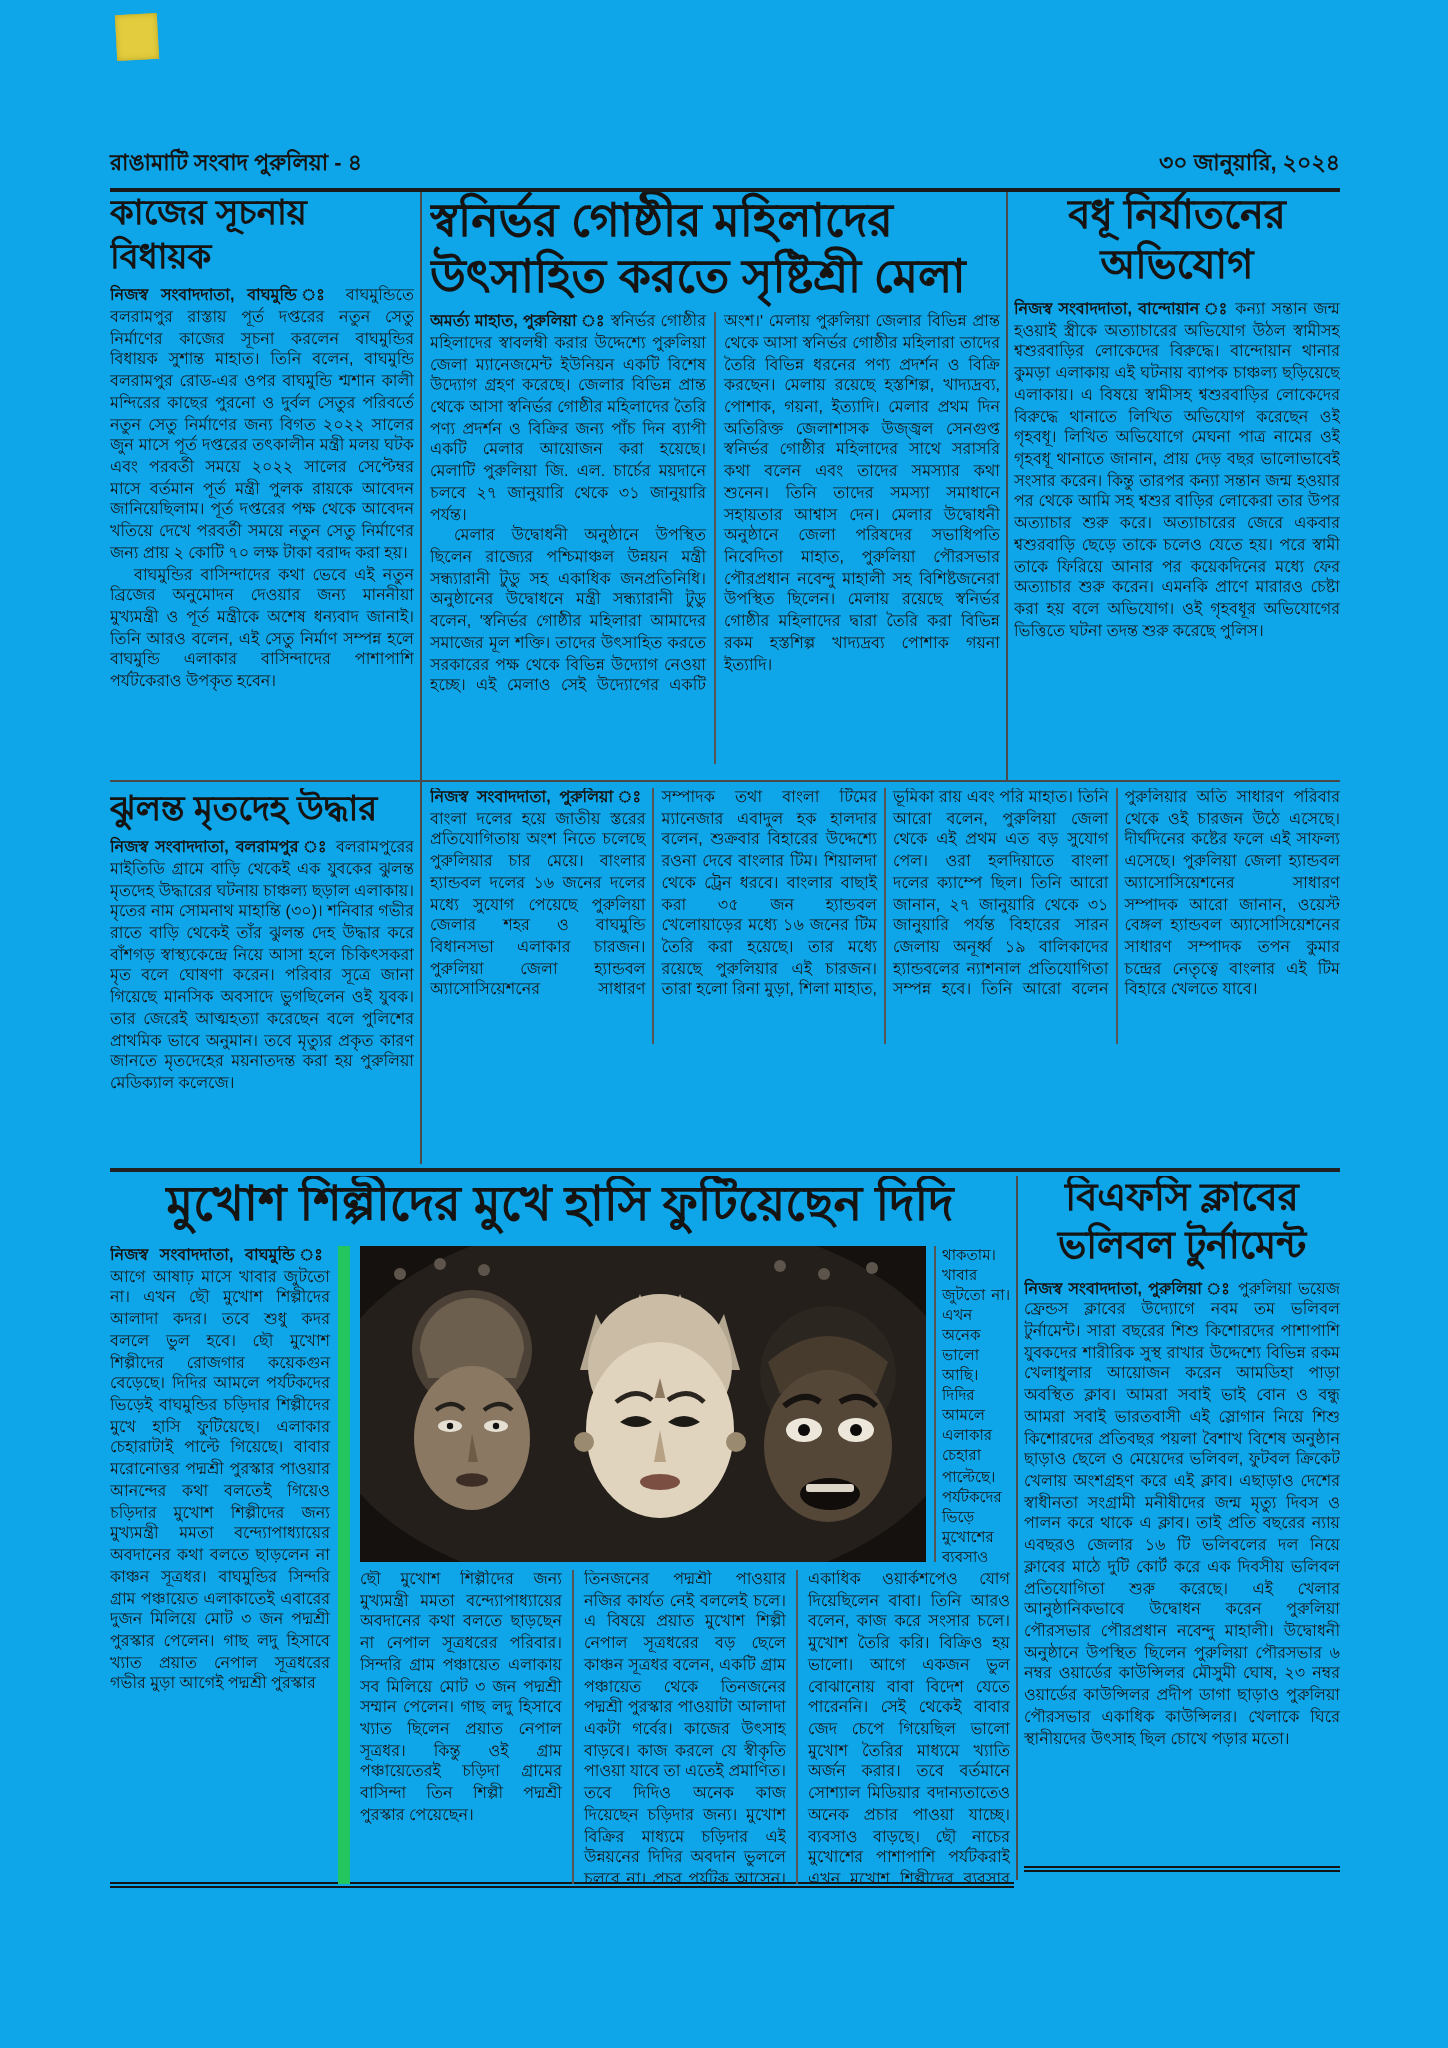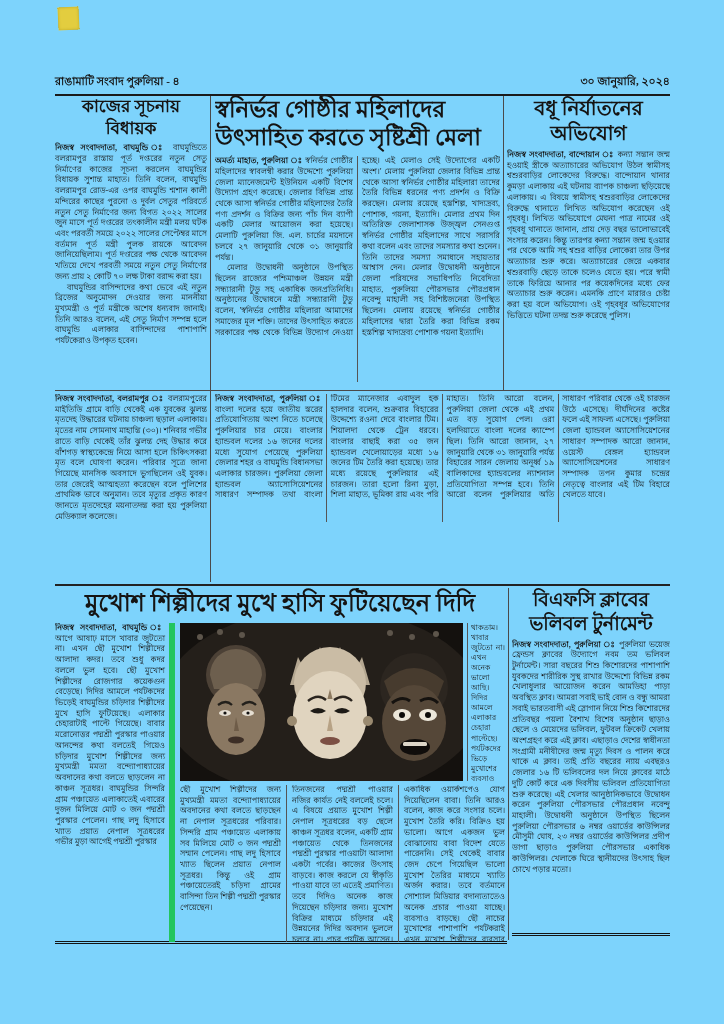--- a/index.html
+++ b/index.html
@@ -1,32 +1,32 @@
 <!DOCTYPE html>
 <html lang="bn"><head>
 <meta charset="utf-8">
 <style>
   html,body{margin:0;padding:0;background:#ffffff;}
-  .page{position:relative;width:724px;height:1024px;background:#7dd3fc;
-        font-family:Liberation Serif, serif;color:#151413;overflow:hidden;}
+  .page{position:relative;width:724px;height:1024px;background:#0ea5e9;
+        font-family:Liberation Sans, sans-serif;color:#151413;overflow:hidden;}
   .artifact{position:absolute;left:58px;top:7px;width:21px;height:23px;background:#e3cd3f;
             transform:rotate(-3deg);box-shadow:inset 0 0 3px #b9a322;}
   
   .masthead{position:absolute;left:55px;top:74px;width:615px;height:18px;
             display:flex;justify-content:space-between;align-items:flex-end;
             font-size:11px;font-weight:bold;border-bottom:2px solid #1a1a1a;padding-bottom:2px;}
   
   .rule-v{position:absolute;width:1px;background:#4a4a4a;}
   .rule-h{position:absolute;height:1px;background:#4a4a4a;}
   .rule-double{position:absolute;height:0;border-top:3px double #141414;}
   
   .art{position:absolute;overflow:hidden;}
   .t-xl{font-weight:bold;text-align:left;margin:0 0 4px;font-size:23px;line-height:1.22;}
   .t-lg{font-weight:bold;text-align:center;margin:0 0 4px;font-size:20px;line-height:1.25;}
-  .t-md{font-weight:bold;text-align:center;margin:0 0 3px;font-size:17px;line-height:1.3;}
+  .t-md{font-weight:bold;margin:0 0 3px;font-size:17px;line-height:1.3;}
   .body{font-size:8px;line-height:1.34;text-align:justify;margin:0;}
   .body.small{font-size:7.5px;}
   .dl{font-weight:bold;}
   .indent{text-indent:12px;}
   .cols2{column-count:2;column-gap:9px;column-rule:1px solid #555;height:226px;}
   .cols4{column-count:4;column-gap:8px;column-rule:1px solid #555;height:128px;}
   
   .mask-grid{display:flex;height:322px;}
   .mask-left{width:110px;border-right:6px solid #22c55e;padding-right:4px;box-sizing:content-box;overflow:hidden;}
   .mask-center{flex:1;margin-left:5px;display:flex;flex-direction:column;}
@@ -70,20 +70,21 @@
       <p class="body indent"><span>মেলার উদ্বোধনী অনুষ্ঠানে উপস্থিত ছিলেন রাজ্যের পশ্চিমাঞ্চল উন্নয়ন মন্ত্রী সন্ধ্যারানী টুডু সহ একাধিক জনপ্রতিনিধি। অনুষ্ঠানের উদ্বোধনে মন্ত্রী সন্ধ্যারানী টুডু বলেন, 'স্বনির্ভর গোষ্ঠীর মহিলারা আমাদের সমাজের মূল শক্তি। তাদের উৎসাহিত করতে সরকারের পক্ষ থেকে বিভিন্ন উদ্যোগ নেওয়া হচ্ছে। এই মেলাও সেই উদ্যোগের একটি অংশ।' মেলায় পুরুলিয়া জেলার বিভিন্ন প্রান্ত থেকে আসা স্বনির্ভর গোষ্ঠীর মহিলারা তাদের তৈরি বিভিন্ন ধরনের পণ্য প্রদর্শন ও বিক্রি করছেন। মেলায় রয়েছে হস্তশিল্প, খাদ্যদ্রব্য, পোশাক, গয়না, ইত্যাদি। মেলার প্রথম দিন অতিরিক্ত জেলাশাসক উজ্জ্বল সেনগুপ্ত স্বনির্ভর গোষ্ঠীর মহিলাদের সাথে সরাসরি কথা বলেন এবং তাদের সমস্যার কথা শুনেন। তিনি তাদের সমস্যা সমাধানে সহায়তার আশ্বাস দেন। মেলার উদ্বোধনী অনুষ্ঠানে জেলা পরিষদের সভাধিপতি নিবেদিতা মাহাত, পুরুলিয়া পৌরসভার পৌরপ্রধান নবেন্দু মাহালী সহ বিশিষ্টজনেরা উপস্থিত ছিলেন। মেলায় রয়েছে স্বনির্ভর গোষ্ঠীর মহিলাদের দ্বারা তৈরি করা বিভিন্ন রকম হস্তশিল্প খাদ্যদ্রব্য পোশাক গয়না ইত্যাদি।</span></p>
     </div>
   </section>
 
   <section class="art" style="left:507px;top:96px;width:163px;height:292px;">
     <h2 class="t-lg">বধূ নির্যাতনের অভিযোগ</h2>
     <p class="body"><strong class="dl">নিজস্ব সংবাদদাতা, বান্দোয়ান ঃ</strong> <span>কন্যা সন্তান জন্ম হওয়াই স্ত্রীকে অত্যাচারের অভিযোগ উঠল স্বামীসহ শ্বশুরবাড়ির লোকেদের বিরুদ্ধে। বান্দোয়ান থানার কুমড়া এলাকায় এই ঘটনায় ব্যাপক চাঞ্চল্য ছড়িয়েছে এলাকায়। এ বিষয়ে স্বামীসহ শ্বশুরবাড়ির লোকেদের বিরুদ্ধে থানাতে লিখিত অভিযোগ করেছেন ওই গৃহবধূ। লিখিত অভিযোগে মেঘনা পাত্র নামের ওই গৃহবধূ থানাতে জানান, প্রায় দেড় বছর ভালোভাবেই সংসার করেন। কিন্তু তারপর কন্যা সন্তান জন্ম হওয়ার পর থেকে আমি সহ শ্বশুর বাড়ির লোকেরা তার উপর অত্যাচার শুরু করে। অত্যাচারের জেরে একবার শ্বশুরবাড়ি ছেড়ে তাকে চলেও যেতে হয়। পরে স্বামী তাকে ফিরিয়ে আনার পর কয়েকদিনের মধ্যে ফের অত্যাচার শুরু করেন। এমনকি প্রাণে মারারও চেষ্টা করা হয় বলে অভিযোগ। ওই গৃহবধূর অভিযোগের ভিত্তিতে ঘটনা তদন্ত শুরু করেছে পুলিস।</span></p>
   </section>
 
   <section class="art" style="left:55px;top:394px;width:152px;height:188px;">
+    <h2 class="t-md">ঝুলন্ত মৃতদেহ উদ্ধার</h2>
     <p class="body"><strong class="dl">নিজস্ব সংবাদদাতা, বলরামপুর ঃ</strong> <span>বলরামপুরের মাইতিডি গ্রামে বাড়ি থেকেই এক যুবকের ঝুলন্ত মৃতদেহ উদ্ধারের ঘটনায় চাঞ্চল্য ছড়াল এলাকায়। মৃতের নাম সোমনাথ মাহান্তি (৩০)। শনিবার গভীর রাতে বাড়ি থেকেই তাঁর ঝুলন্ত দেহ উদ্ধার করে বাঁশগড় স্বাস্থ্যকেন্দ্রে নিয়ে আসা হলে চিকিৎসকরা মৃত বলে ঘোষণা করেন। পরিবার সূত্রে জানা গিয়েছে মানসিক অবসাদে ভুগছিলেন ওই যুবক। তার জেরেই আত্মহত্যা করেছেন বলে পুলিশের প্রাথমিক ভাবে অনুমান। তবে মৃত্যুর প্রকৃত কারণ জানতে মৃতদেহের ময়নাতদন্ত করা হয় পুরুলিয়া মেডিক্যাল কলেজে।</span></p>
   </section>
 
   <section class="art" style="left:215px;top:394px;width:455px;height:188px;">
     <div class="cols4">
       <p class="body"><strong class="dl">নিজস্ব সংবাদদাতা, পুরুলিয়া ঃ</strong> <span>বাংলা দলের হয়ে জাতীয় স্তরের প্রতিযোগিতায় অংশ নিতে চলেছে পুরুলিয়ার চার মেয়ে। বাংলার হ্যান্ডবল দলের ১৬ জনের দলের মধ্যে সুযোগ পেয়েছে পুরুলিয়া জেলার শহর ও বাঘমুন্ডি বিধানসভা এলাকার চারজন। পুরুলিয়া জেলা হ্যান্ডবল অ্যাসোসিয়েশনের সাধারণ সম্পাদক তথা বাংলা টিমের ম্যানেজার এবাদুল হক হালদার বলেন, শুক্রবার বিহারের উদ্দেশ্যে রওনা দেবে বাংলার টিম। শিয়ালদা থেকে ট্রেন ধরবে। বাংলার বাছাই করা ৩৫ জন হ্যান্ডবল খেলোয়াড়ের মধ্যে ১৬ জনের টিম তৈরি করা হয়েছে। তার মধ্যে রয়েছে পুরুলিয়ার এই চারজন। তারা হলো রিনা মুড়া, শিলা মাহাত, ভূমিকা রায় এবং পরি মাহাত। তিনি আরো বলেন, পুরুলিয়া জেলা থেকে এই প্রথম এত বড় সুযোগ পেল। ওরা হলদিয়াতে বাংলা দলের ক্যাম্পে ছিল। তিনি আরো জানান, ২৭ জানুয়ারি থেকে ৩১ জানুয়ারি পর্যন্ত বিহারের সারন জেলায় অনূর্ধ্ব ১৯ বালিকাদের হ্যান্ডবলের ন্যাশনাল প্রতিযোগিতা সম্পন্ন হবে। তিনি আরো বলেন পুরুলিয়ার অতি সাধারণ পরিবার থেকে ওই চারজন উঠে এসেছে। দীর্ঘদিনের কষ্টের ফলে এই সাফল্য এসেছে। পুরুলিয়া জেলা হ্যান্ডবল অ্যাসোসিয়েশনের সাধারণ সম্পাদক আরো জানান, ওয়েস্ট বেঙ্গল হ্যান্ডবল অ্যাসোসিয়েশনের সাধারণ সম্পাদক তপন কুমার চন্দ্রের নেতৃত্বে বাংলার এই টিম বিহারে খেলতে যাবে।</span></p>
     </div>
   </section>
 
   <section class="art" style="left:55px;top:588px;width:450px;height:354px;">

